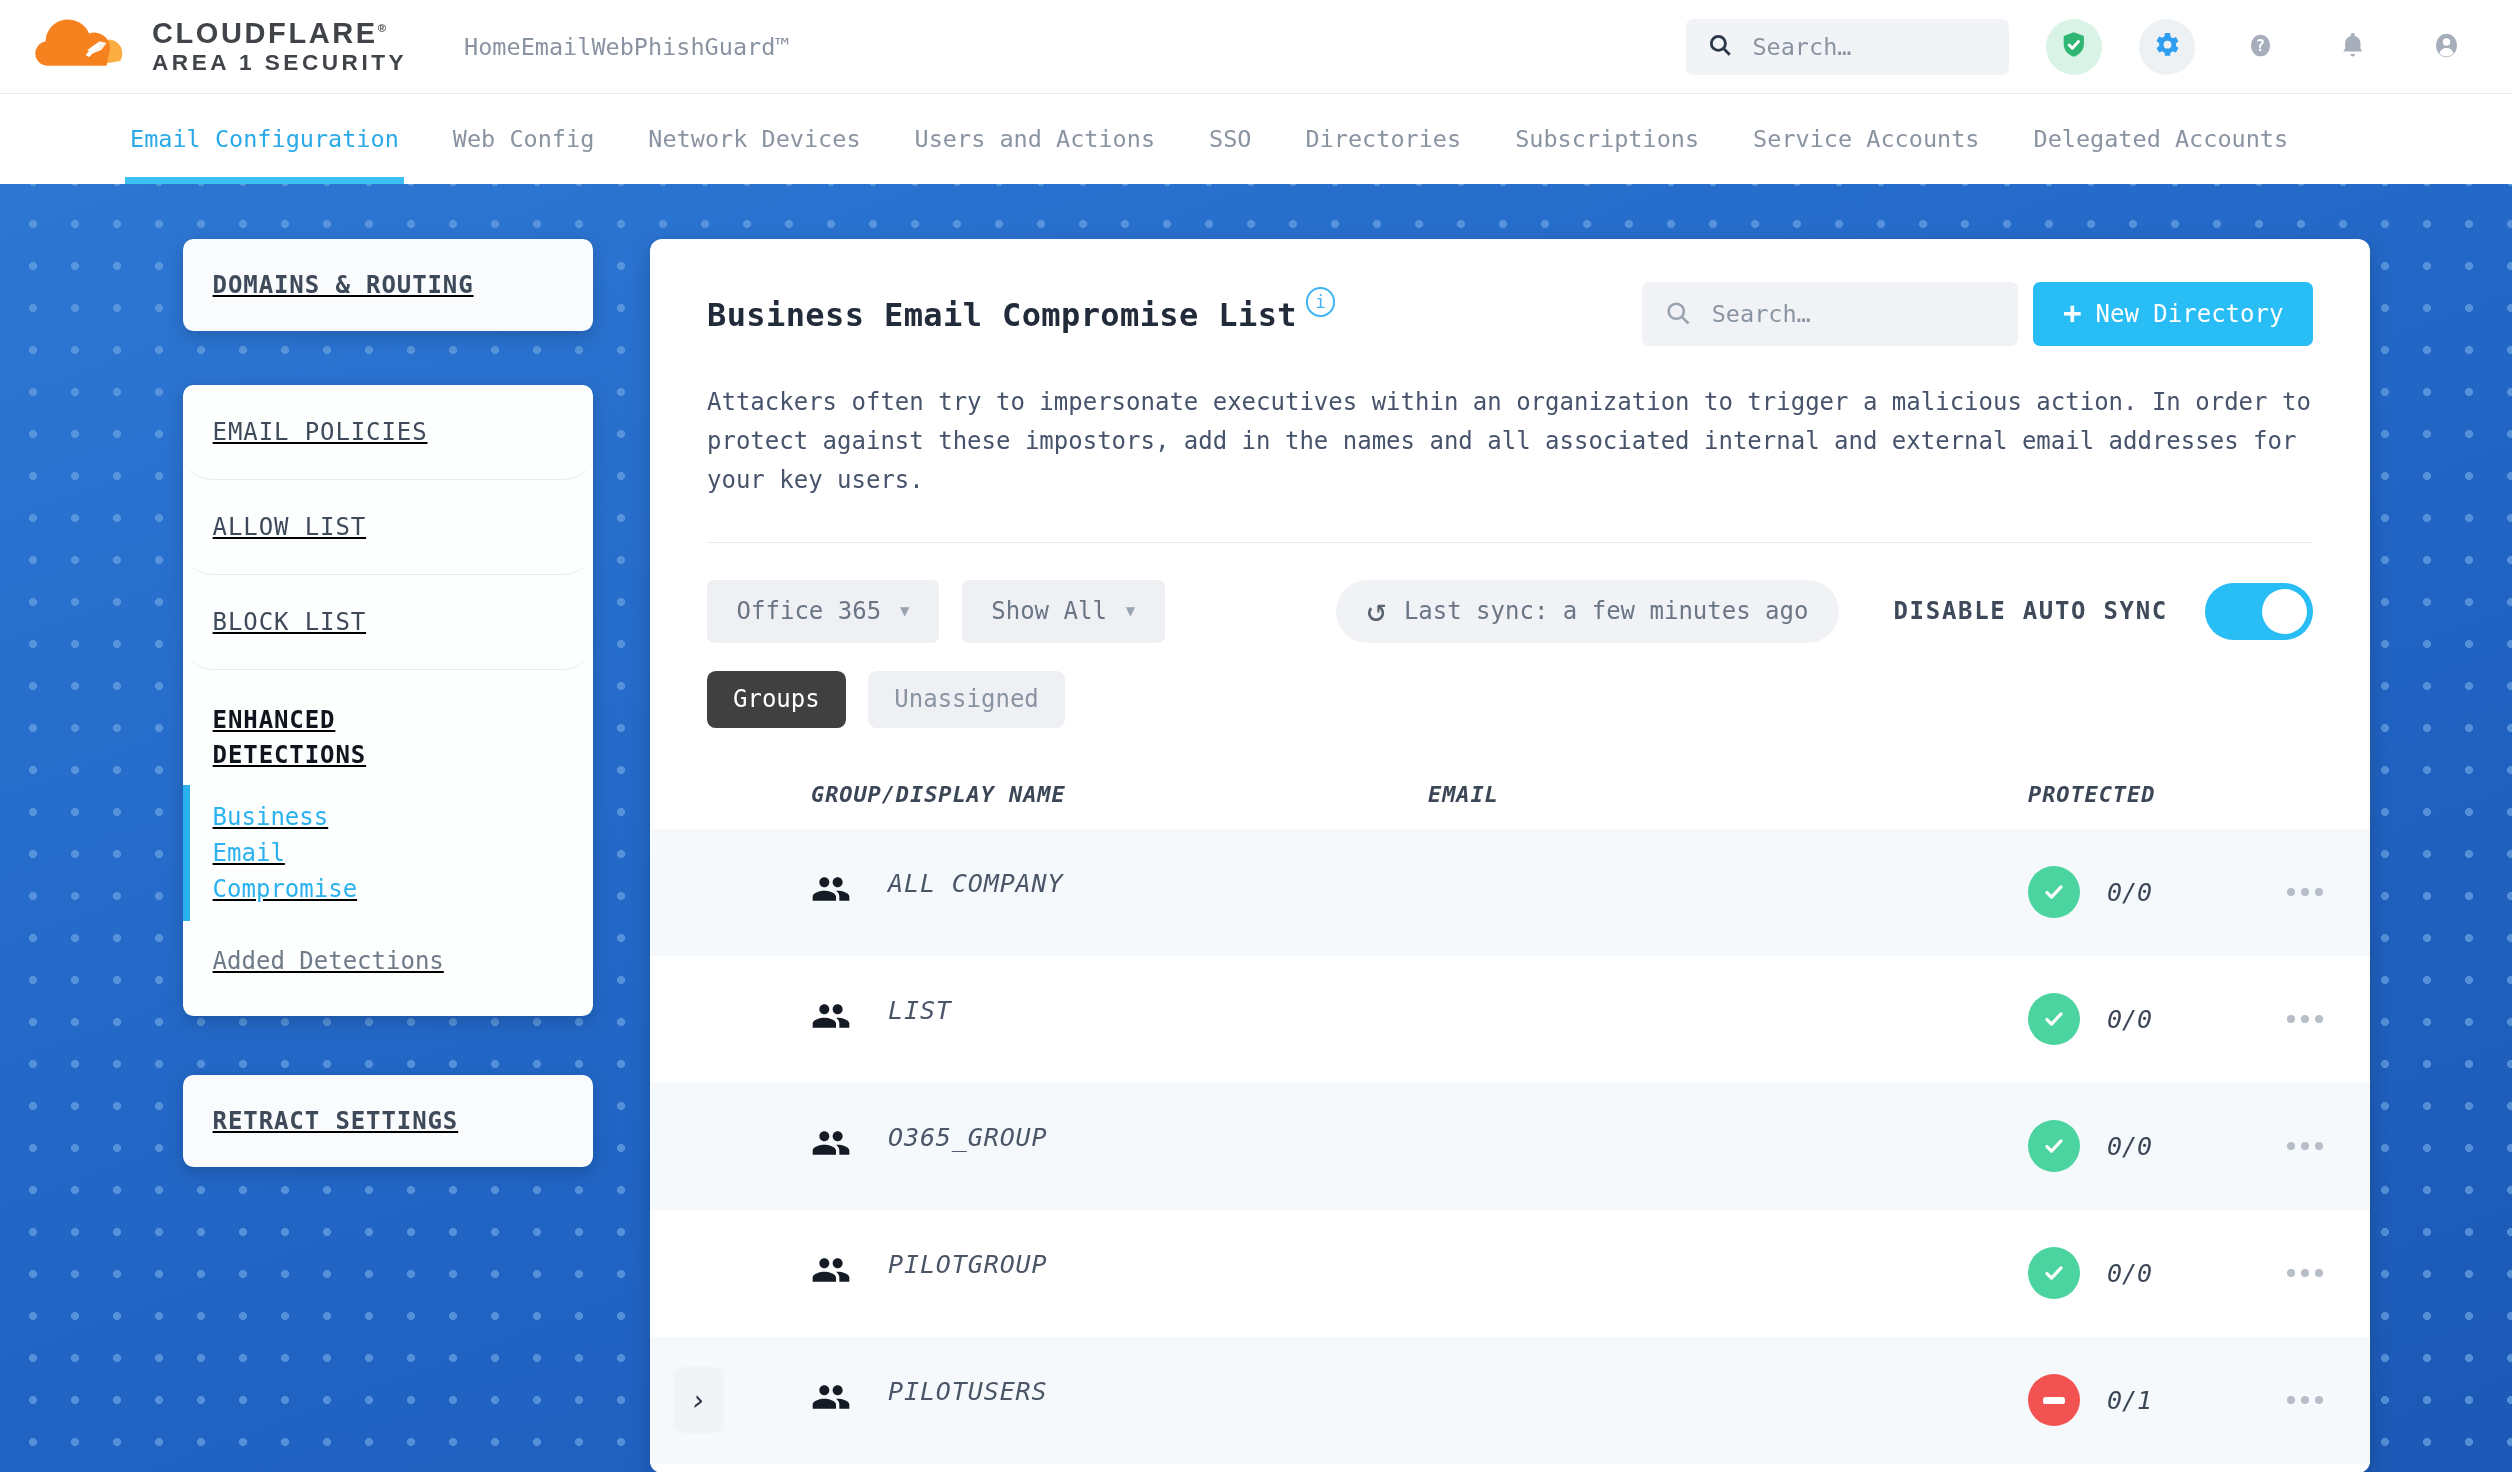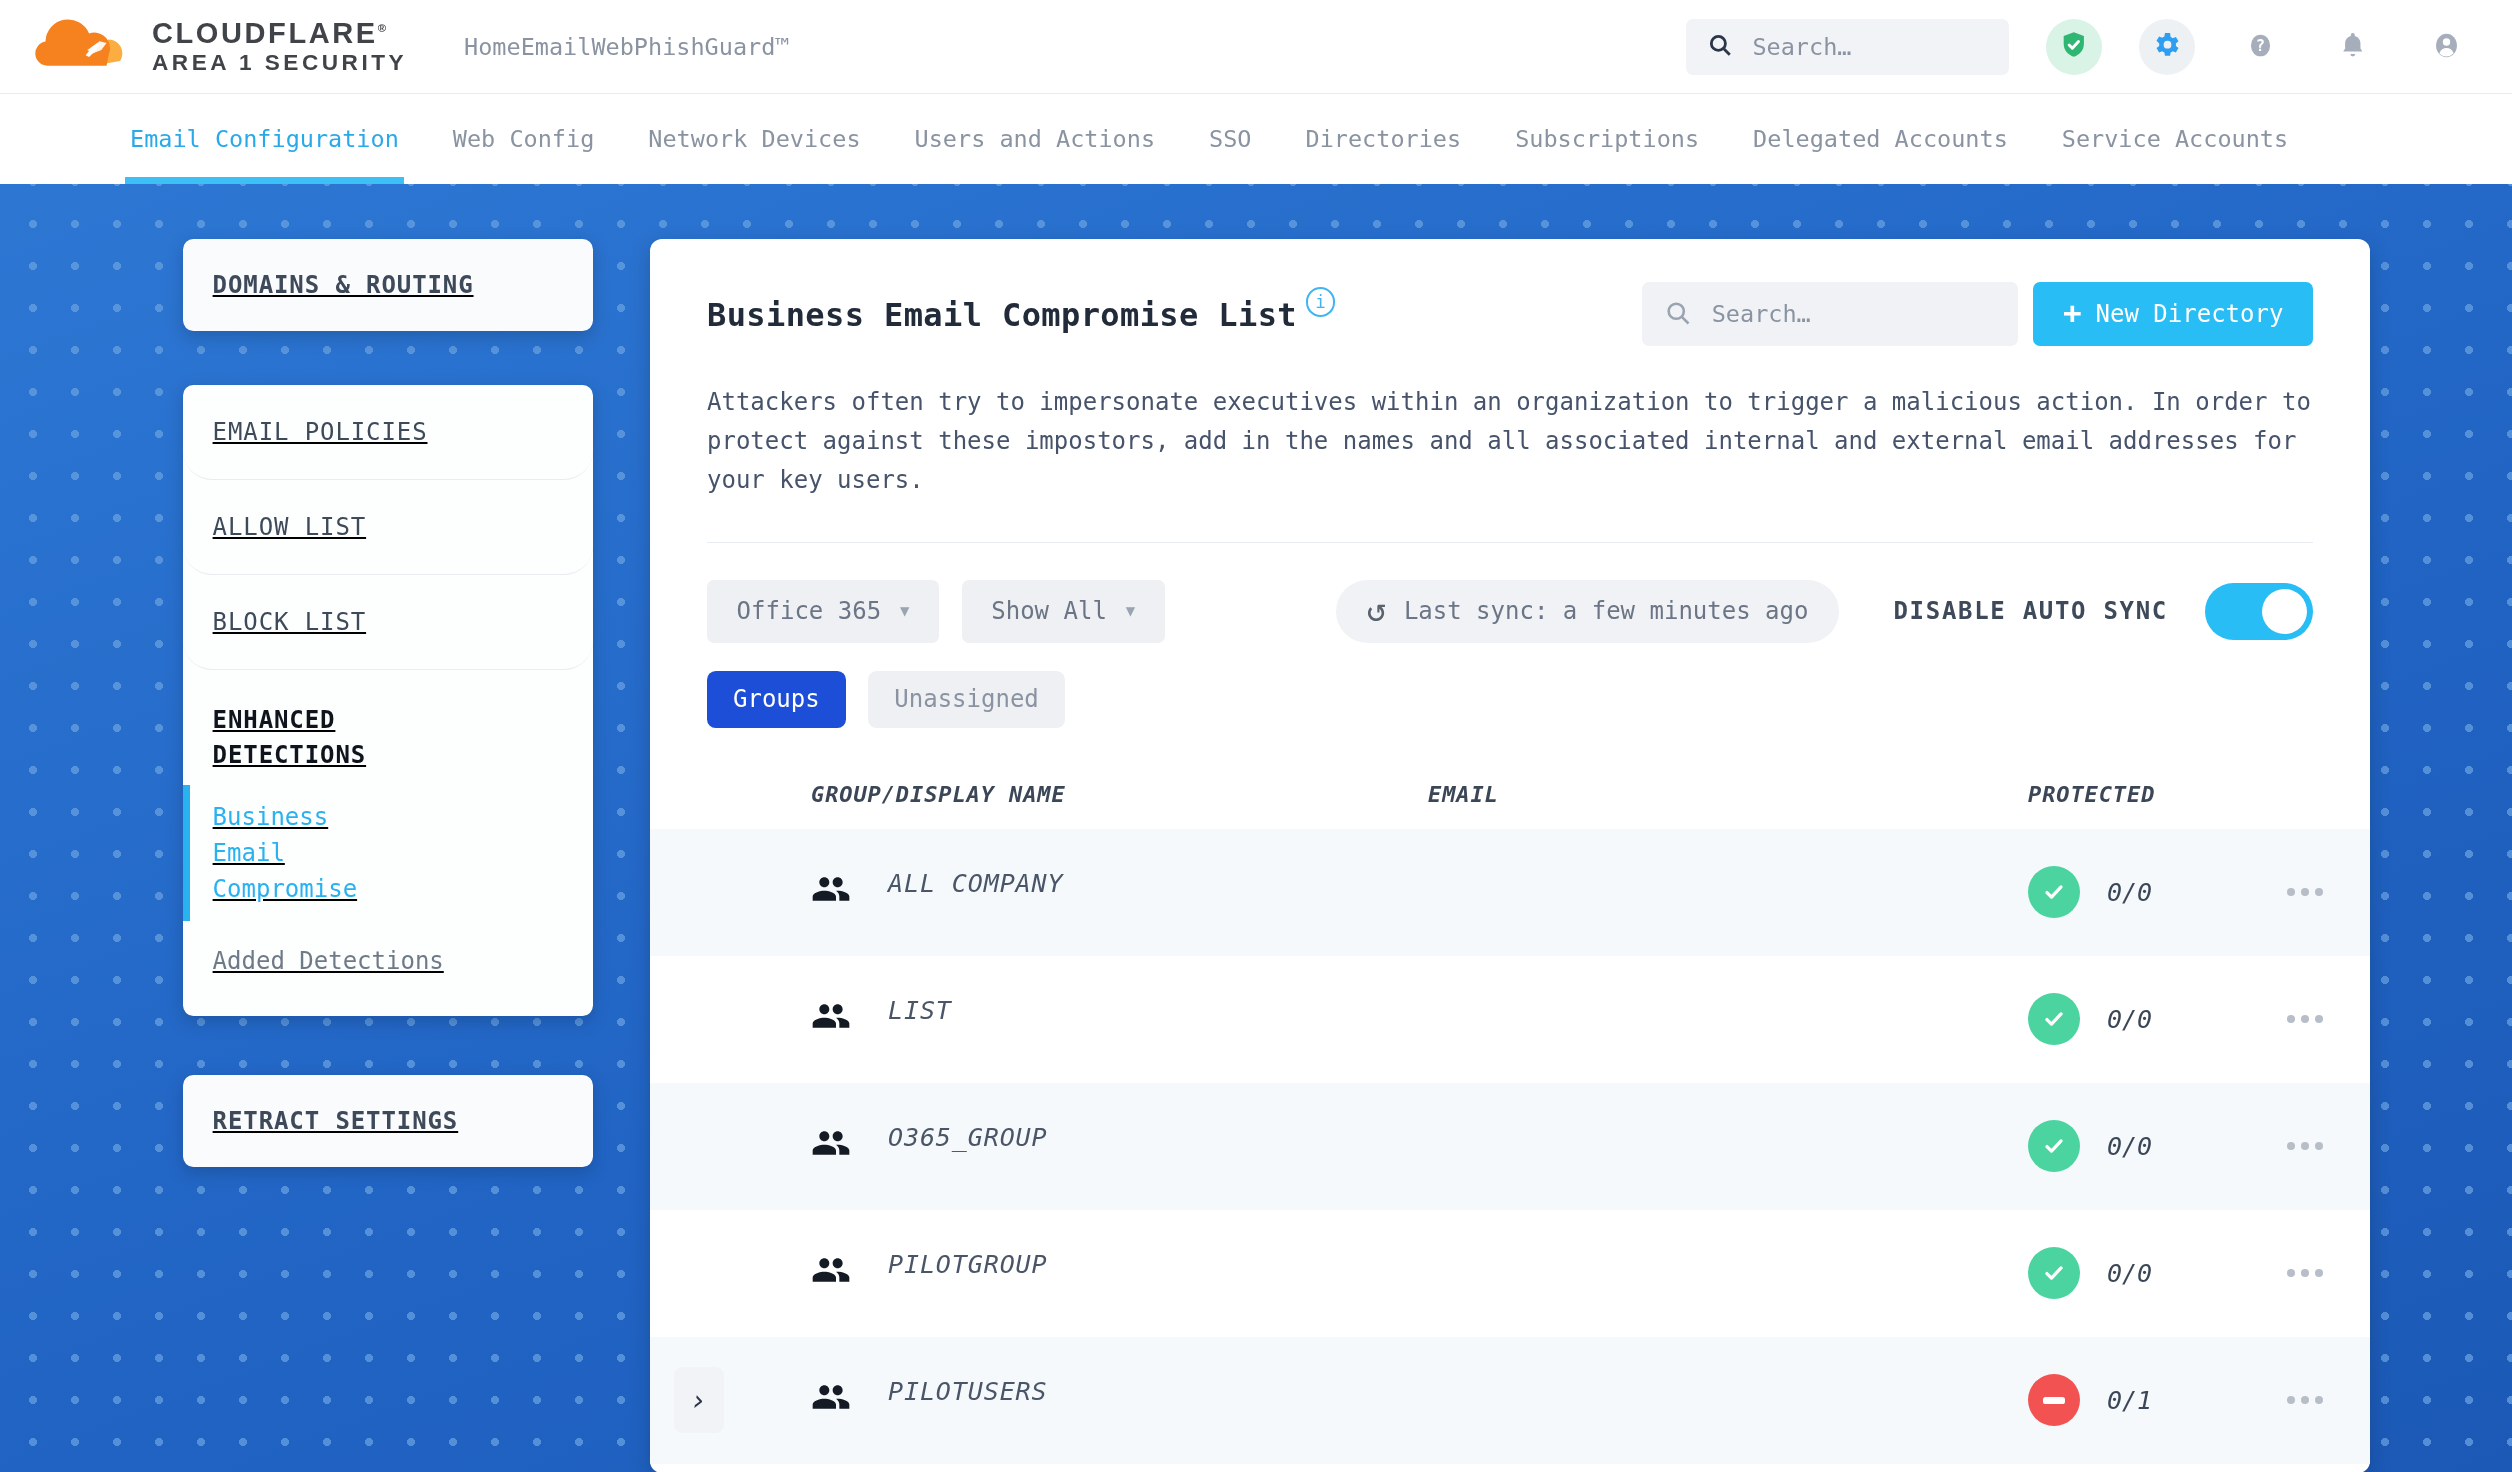--- a/index.html
+++ b/index.html
@@ -104,21 +104,21 @@
   .sync-pill {
     margin-left:auto; height:63px; background:#f0f2f5; border-radius:35px; display:flex;
     align-items:center; gap:17.4px; padding:0 31px; font-size:24px; color:#6b7585; cursor:pointer; white-space:nowrap;
   }
   .sync-glyph { font-size:33px; color:#59636f; line-height:1; margin-top:-3.5px; }
   .autosync-label { margin-left:54px; font-size:24px; font-weight:600; color:#3e4a5a; letter-spacing:1.7px; white-space:nowrap; }
   .toggle { margin-left:37px; width:108px; height:57px; background:#29bdf6; border-radius:35px; position:relative; cursor:pointer; flex:none; }
   .toggle .knob { position:absolute; right:6px; top:6px; width:45px; height:45px; background:#fff; border-radius:50%; }
   .view-tabs { margin-top:28px; display:flex; gap:22.6px; }
   .vtab { height:57px; padding:0 26px; border-radius:8.7px; font-size:24px; display:flex; align-items:center; cursor:pointer; }
-  .vtab.active { background:#1d4ed8; color:#fff; }
+  .vtab.active { background:#404040; color:#fff; }
   .vtab.idle { background:#eef0f3; color:#8a93a2; }
   
   .table { margin:33px -57px 0;font-style:italic; }
   .thead, .trow { display:grid; grid-template-columns:161px 617px 600px 1fr 130px; align-items:center; }
   .thead { height:68px; font-size:22px; font-weight:bold; color:#3b4656; letter-spacing:0.9px; }
   .trow { height:127px; }
   .trow.alt { background:#f5f9fc; }
   .col-name { grid-column:2; }
   .col-email { grid-column:3; }
   .col-prot { grid-column:4; }
@@ -215,22 +215,22 @@
 </div>
 
 <div class="tabbar">
   <span class="tab active">Email Configuration</span>
   <span class="tab">Web Config</span>
   <span class="tab">Network Devices</span>
   <span class="tab">Users and Actions</span>
   <span class="tab">SSO</span>
   <span class="tab">Directories</span>
   <span class="tab">Subscriptions</span>
+  <span class="tab">Service Accounts</span>
   <span class="tab">Delegated Accounts</span>
-  <span class="tab">Service Accounts</span>
 </div>
 
 <div class="content">
 
   <aside class="sidebar">
     <div class="side-card card-domains side-single">DOMAINS &amp; ROUTING</div>
 
     <div class="side-card card-policies">
       <div class="side-item">EMAIL POLICIES</div>
       <div class="side-item">ALLOW LIST</div>

